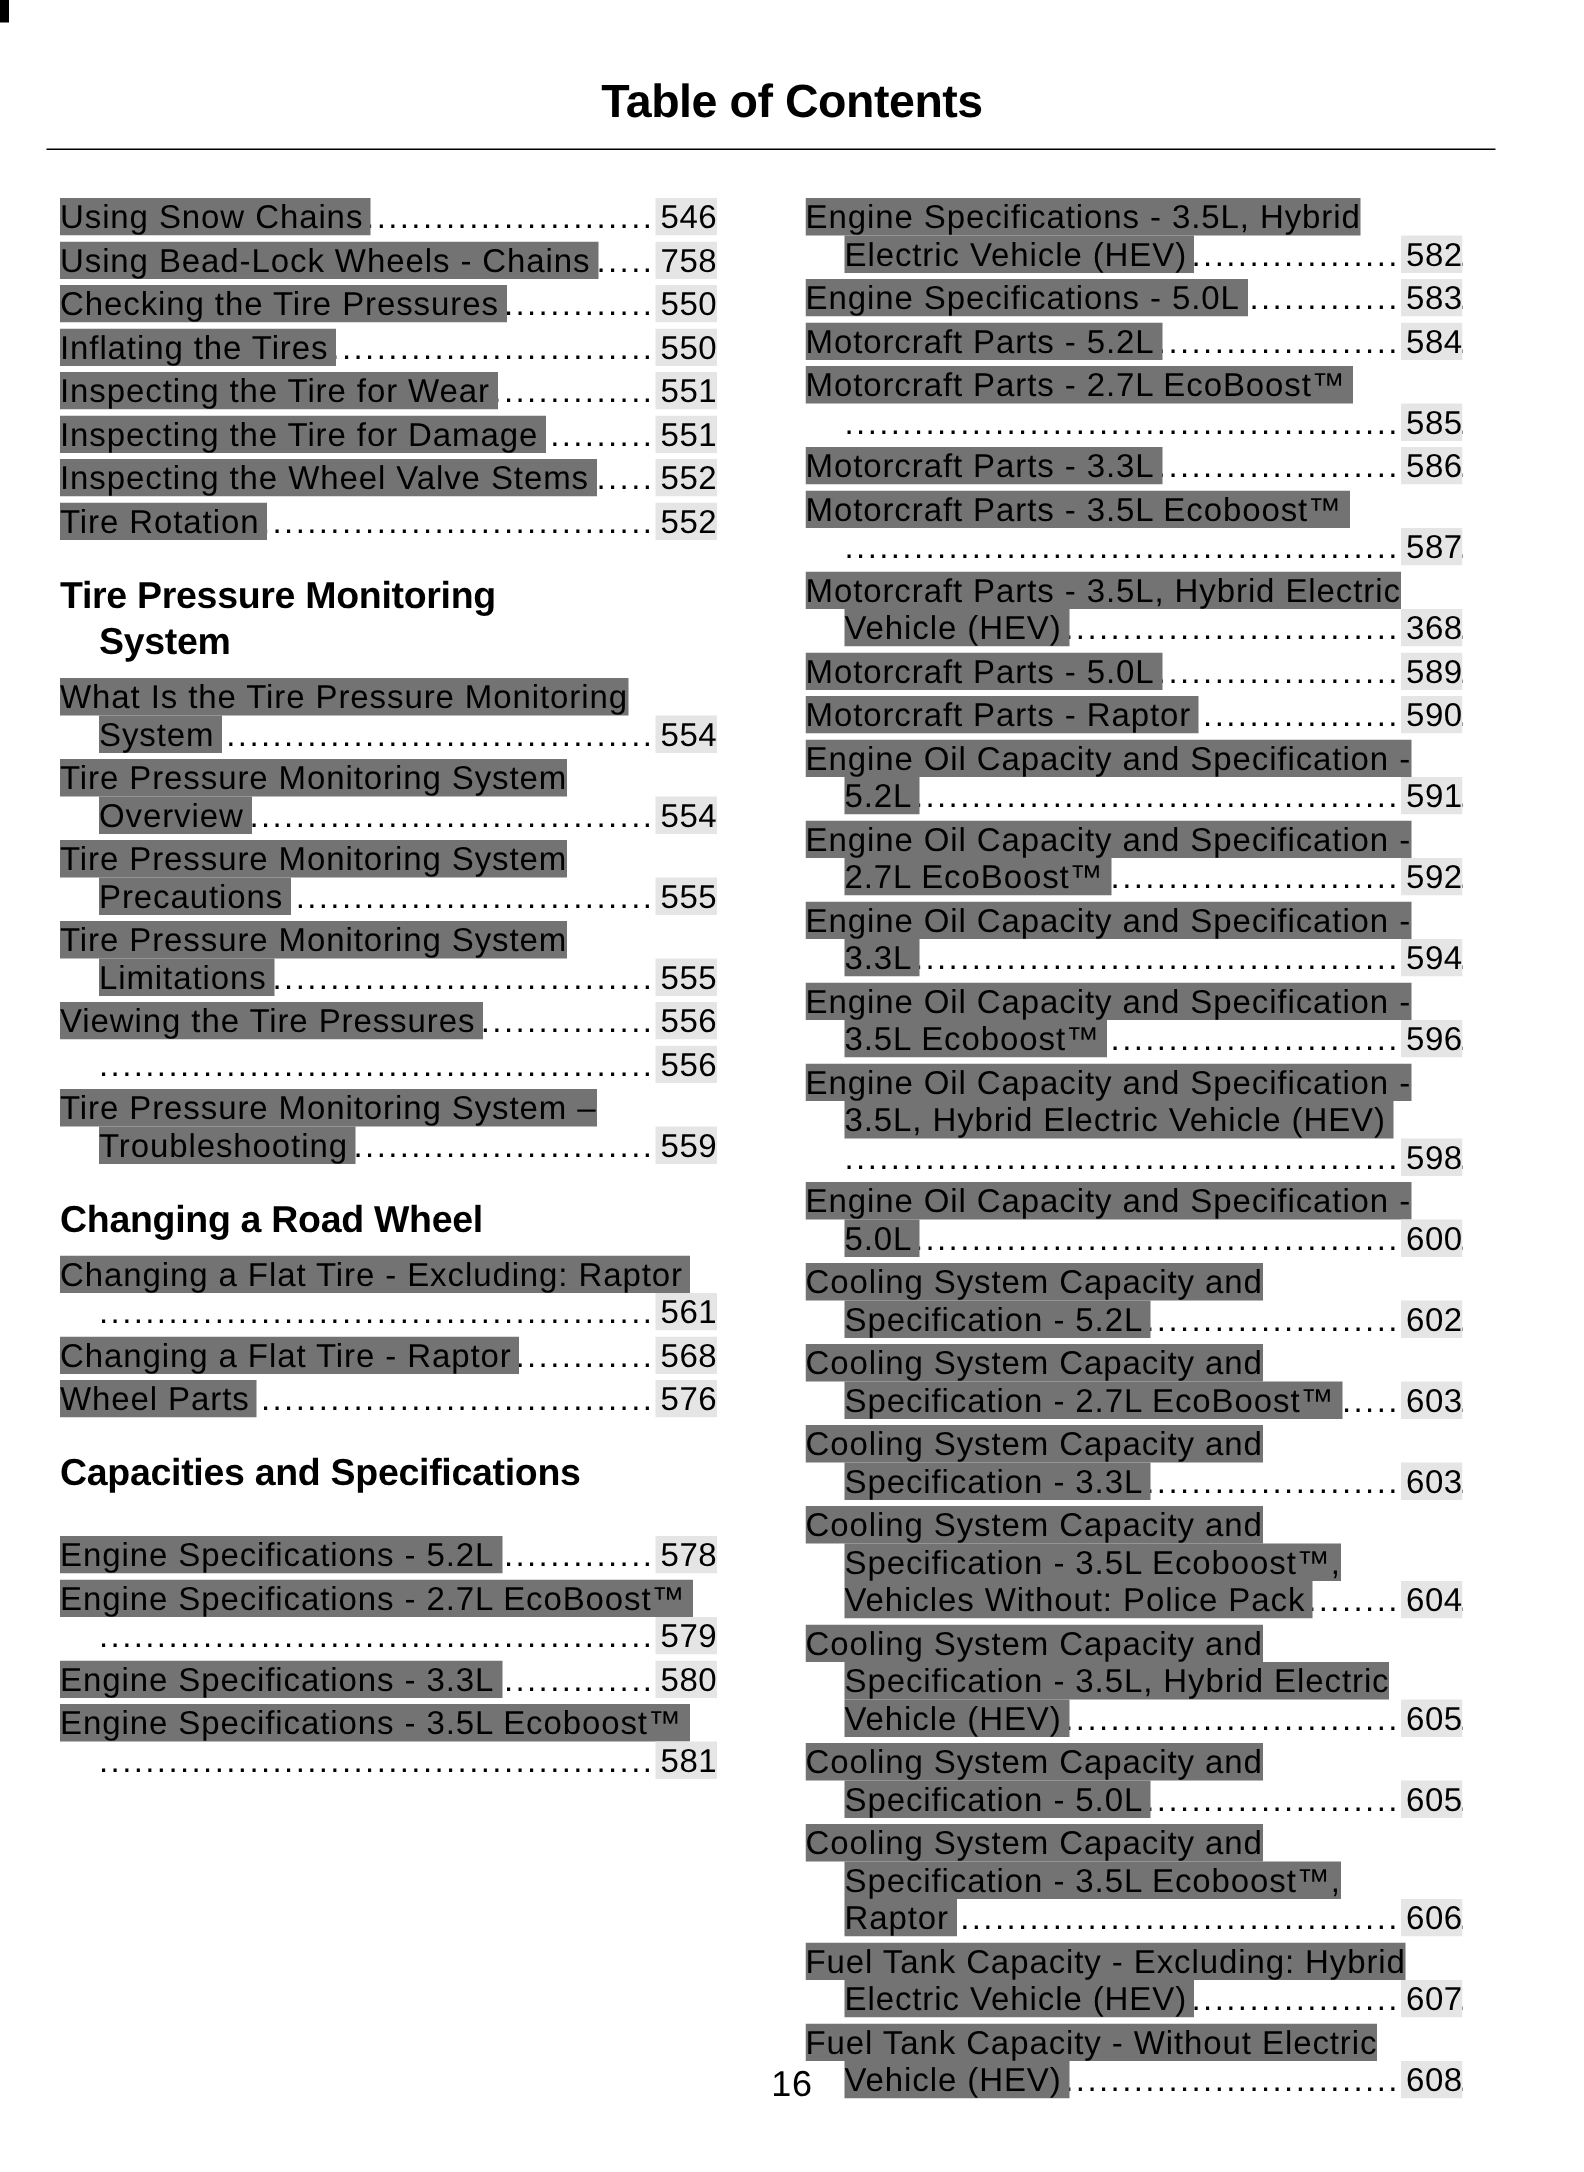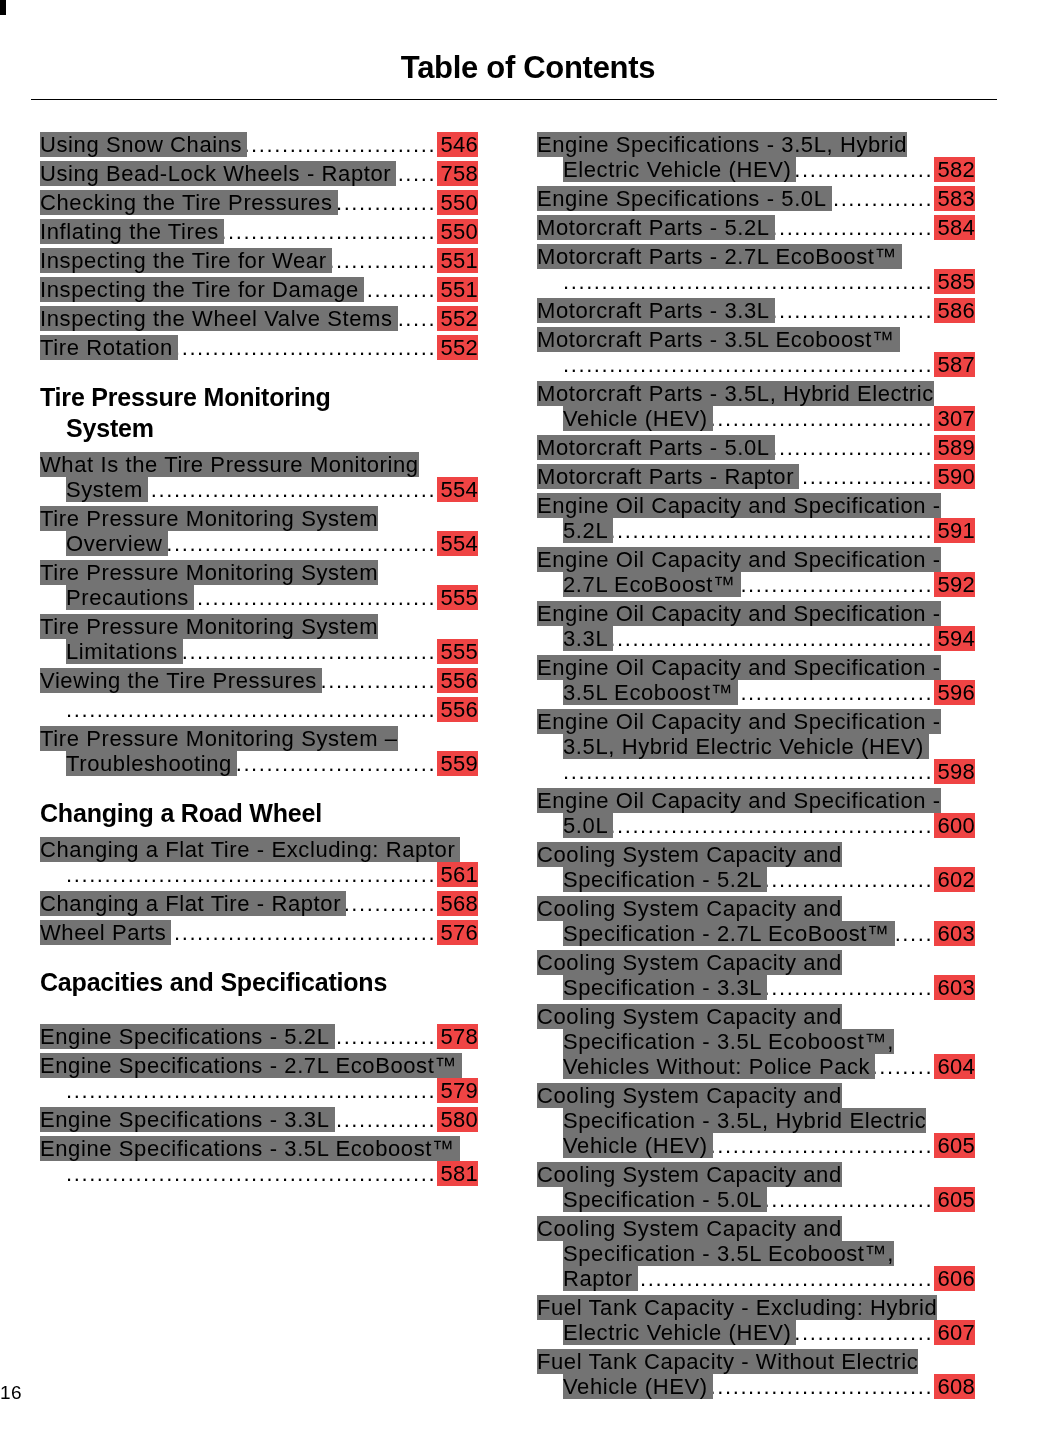--- a/index.html
+++ b/index.html
@@ -87,59 +87,59 @@
     width: 78px;
     height: 1px;
   }
 
   .toc-entry .num {
     position: absolute;
     z-index: 2;
     bottom: 0; right: 0;
     height: 25px;
     line-height: 25px;
-    background: #ef4444;
+    background: #e5e5e5;
     padding-left: 3px;
     text-indent: 0;
     letter-spacing: 0.3px;
   }
 
   .section-heading {
     font-size: 25px;
     font-weight: 700;
     line-height: 31px;
     letter-spacing: -0.2px;
     margin: 22px 0 8px 0;
     padding-left: 26px;
     text-indent: -26px;
     white-space: pre-line;
   }
 
   .page-number {
     position: absolute;
     left: 0; right: 0;
     bottom: 44px;
-    text-align: left;
-    font-size: 19px;
+    text-align: center;
+    font-size: 24px;
     letter-spacing: 0.5px;
   }
 </style>
 </head>
 <body>
 
 <div class="page">
   <div class="corner-mark"></div>
 
   <h1 class="doc-title">Table of Contents</h1>
   <hr class="title-rule">
 
   <div class="columns">
     <div class="col" id="col-left">
         <div class="toc-entry"><span class="dots" aria-hidden="true">................................................................................................................................................................</span><span class="label">Using Snow Chains</span><span class="minfill"></span><span class="num">546</span></div>
-        <div class="toc-entry"><span class="dots" aria-hidden="true">................................................................................................................................................................</span><span class="label">Using Bead-Lock Wheels - Raptor</span><span class="minfill"></span><span class="num">758</span></div>
+        <div class="toc-entry"><span class="dots" aria-hidden="true">................................................................................................................................................................</span><span class="label">Using Bead-Lock Wheels - Chains</span><span class="minfill"></span><span class="num">758</span></div>
         <div class="toc-entry"><span class="dots" aria-hidden="true">................................................................................................................................................................</span><span class="label">Checking the Tire Pressures</span><span class="minfill"></span><span class="num">550</span></div>
         <div class="toc-entry"><span class="dots" aria-hidden="true">................................................................................................................................................................</span><span class="label">Inflating the Tires</span><span class="minfill"></span><span class="num">550</span></div>
         <div class="toc-entry"><span class="dots" aria-hidden="true">................................................................................................................................................................</span><span class="label">Inspecting the Tire for Wear</span><span class="minfill"></span><span class="num">551</span></div>
         <div class="toc-entry"><span class="dots" aria-hidden="true">................................................................................................................................................................</span><span class="label">Inspecting the Tire for Damage</span><span class="minfill"></span><span class="num">551</span></div>
         <div class="toc-entry"><span class="dots" aria-hidden="true">................................................................................................................................................................</span><span class="label">Inspecting the Wheel Valve Stems</span><span class="minfill"></span><span class="num">552</span></div>
         <div class="toc-entry"><span class="dots" aria-hidden="true">................................................................................................................................................................</span><span class="label">Tire Rotation</span><span class="minfill"></span><span class="num">552</span></div>
         <div class="section-heading">Tire Pressure Monitoring
 System</div>
         <div class="toc-entry"><span class="dots" aria-hidden="true">................................................................................................................................................................</span><span class="label">What Is the Tire Pressure Monitoring System</span><span class="minfill"></span><span class="num">554</span></div>
         <div class="toc-entry"><span class="dots" aria-hidden="true">................................................................................................................................................................</span><span class="label">Tire Pressure Monitoring System Overview</span><span class="minfill"></span><span class="num">554</span></div>
@@ -158,21 +158,21 @@
         <div class="toc-entry"><span class="dots" aria-hidden="true">................................................................................................................................................................</span><span class="label">Engine Specifications - 3.3L</span><span class="minfill"></span><span class="num">580</span></div>
         <div class="toc-entry"><span class="dots" aria-hidden="true">................................................................................................................................................................</span><span class="label">Engine Specifications - 3.5L Ecoboost™</span><span class="minfill"></span><span class="num">581</span></div>
       </div>
     <div class="col" id="col-right">
         <div class="toc-entry"><span class="dots" aria-hidden="true">................................................................................................................................................................</span><span class="label">Engine Specifications - 3.5L, Hybrid Electric Vehicle (HEV)</span><span class="minfill"></span><span class="num">582</span></div>
         <div class="toc-entry"><span class="dots" aria-hidden="true">................................................................................................................................................................</span><span class="label">Engine Specifications - 5.0L</span><span class="minfill"></span><span class="num">583</span></div>
         <div class="toc-entry"><span class="dots" aria-hidden="true">................................................................................................................................................................</span><span class="label">Motorcraft Parts - 5.2L</span><span class="minfill"></span><span class="num">584</span></div>
         <div class="toc-entry"><span class="dots" aria-hidden="true">................................................................................................................................................................</span><span class="label">Motorcraft Parts - 2.7L EcoBoost™</span><span class="minfill"></span><span class="num">585</span></div>
         <div class="toc-entry"><span class="dots" aria-hidden="true">................................................................................................................................................................</span><span class="label">Motorcraft Parts - 3.3L</span><span class="minfill"></span><span class="num">586</span></div>
         <div class="toc-entry"><span class="dots" aria-hidden="true">................................................................................................................................................................</span><span class="label">Motorcraft Parts - 3.5L Ecoboost™</span><span class="minfill"></span><span class="num">587</span></div>
-        <div class="toc-entry"><span class="dots" aria-hidden="true">................................................................................................................................................................</span><span class="label">Motorcraft Parts - 3.5L, Hybrid Electric Vehicle (HEV)</span><span class="minfill"></span><span class="num">307</span></div>
+        <div class="toc-entry"><span class="dots" aria-hidden="true">................................................................................................................................................................</span><span class="label">Motorcraft Parts - 3.5L, Hybrid Electric Vehicle (HEV)</span><span class="minfill"></span><span class="num">368</span></div>
         <div class="toc-entry"><span class="dots" aria-hidden="true">................................................................................................................................................................</span><span class="label">Motorcraft Parts - 5.0L</span><span class="minfill"></span><span class="num">589</span></div>
         <div class="toc-entry"><span class="dots" aria-hidden="true">................................................................................................................................................................</span><span class="label">Motorcraft Parts - Raptor</span><span class="minfill"></span><span class="num">590</span></div>
         <div class="toc-entry"><span class="dots" aria-hidden="true">................................................................................................................................................................</span><span class="label">Engine Oil Capacity and Specification - 5.2L</span><span class="minfill"></span><span class="num">591</span></div>
         <div class="toc-entry"><span class="dots" aria-hidden="true">................................................................................................................................................................</span><span class="label">Engine Oil Capacity and Specification - 2.7L EcoBoost™</span><span class="minfill"></span><span class="num">592</span></div>
         <div class="toc-entry"><span class="dots" aria-hidden="true">................................................................................................................................................................</span><span class="label">Engine Oil Capacity and Specification - 3.3L</span><span class="minfill"></span><span class="num">594</span></div>
         <div class="toc-entry"><span class="dots" aria-hidden="true">................................................................................................................................................................</span><span class="label">Engine Oil Capacity and Specification - 3.5L Ecoboost™</span><span class="minfill"></span><span class="num">596</span></div>
         <div class="toc-entry"><span class="dots" aria-hidden="true">................................................................................................................................................................</span><span class="label">Engine Oil Capacity and Specification - 3.5L, Hybrid Electric Vehicle (HEV)</span><span class="minfill"></span><span class="num">598</span></div>
         <div class="toc-entry"><span class="dots" aria-hidden="true">................................................................................................................................................................</span><span class="label">Engine Oil Capacity and Specification - 5.0L</span><span class="minfill"></span><span class="num">600</span></div>
         <div class="toc-entry"><span class="dots" aria-hidden="true">................................................................................................................................................................</span><span class="label">Cooling System Capacity and Specification - 5.2L</span><span class="minfill"></span><span class="num">602</span></div>
         <div class="toc-entry"><span class="dots" aria-hidden="true">................................................................................................................................................................</span><span class="label">Cooling System Capacity and Specification - 2.7L EcoBoost™</span><span class="minfill"></span><span class="num">603</span></div>

